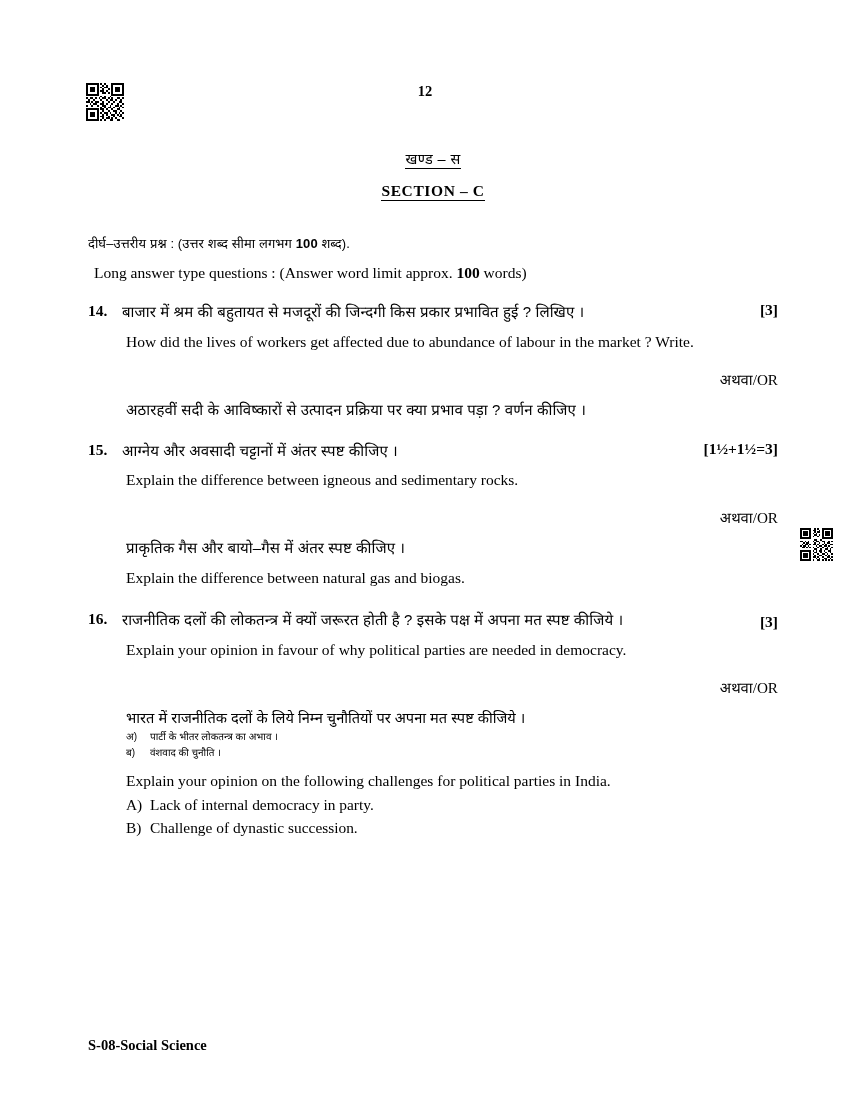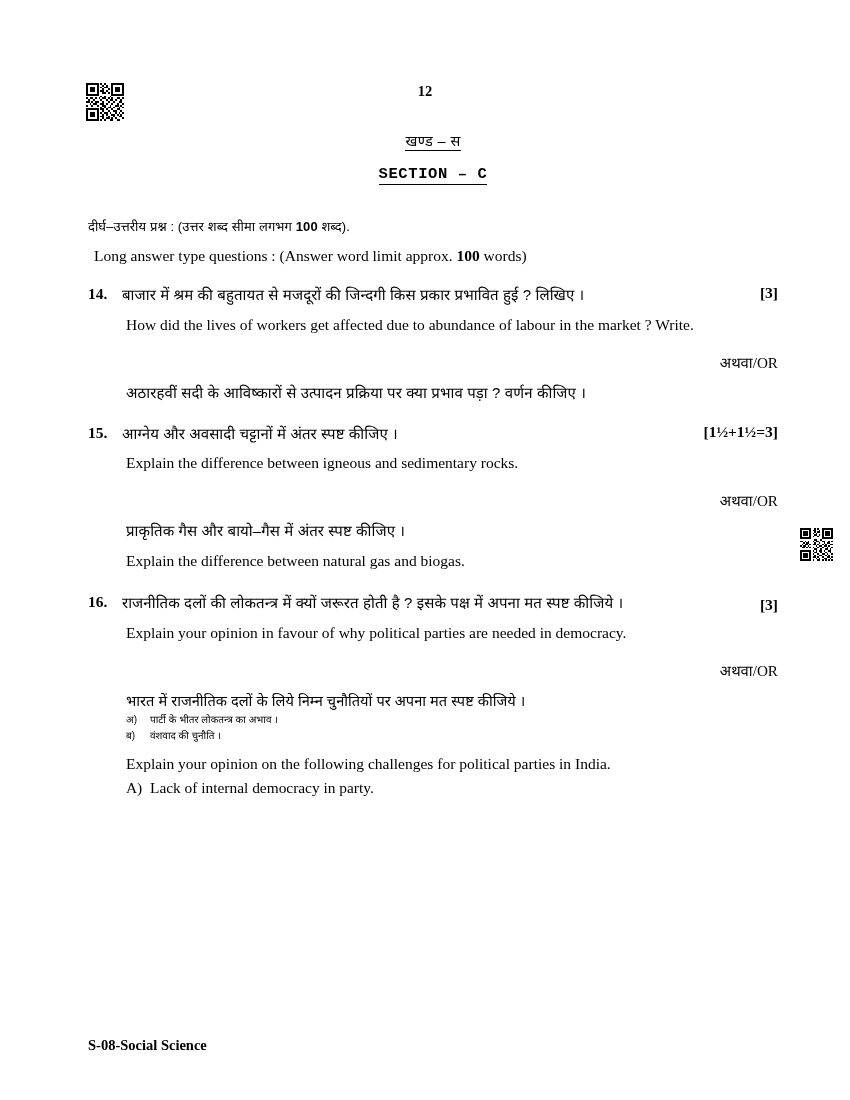--- a/index.html
+++ b/index.html
@@ -48,21 +48,21 @@
     width: 850px;
     text-align: center;
     font-size: 14.5px;
     font-weight: bold;
     font-family: "Liberation Serif", serif;
   }
 
   .content {
     position: absolute;
     left: 88px;
-    top: 130px;
+    top: 148px;
     width: 690px;
   }
 
   .center { text-align: center; }
 
   .section-hi {
     font-family: "Liberation Sans", sans-serif;
     font-size: 14.5px;
     letter-spacing: 0.4px;
   }
@@ -72,21 +72,20 @@
   }
   .section-en {
     margin-top: 14px;
     font-size: 15.5px;
     font-weight: bold;
     letter-spacing: 0.6px;
   }
   .section-en span.u {
     border-bottom: 1.4px solid #000;
     padding-bottom: 1px;
-    font-family: Liberation Mono, monospace;
   }
 
   .instr-hi {
     margin-top: 34px;
     font-family: "Liberation Sans", sans-serif;
     font-size: 13px;
     letter-spacing: 0.1px;
   }
   .instr-en {
     margin-top: 12px;
@@ -488,19 +487,22 @@
       <div class="sub-line indent">
         <span class="opt-label">अ)</span><span>पार्टी के भीतर लोकतन्त्र का अभाव ।</span>
       </div>
       <div class="sub-line indent">
         <span class="opt-label">ब)</span><span>वंशवाद की चुनौति ।</span>
       </div>
       <div class="en-tight indent" style="margin-top:8px">Explain your opinion on the following challenges for political parties in India.</div>
       <div class="sub-line-en indent">
         <span class="opt-label">A)</span><span>Lack of internal democracy in party.</span>
       </div>
+      <div class="sub-line-en indent">
+        <span class="opt-label">B)</span><span>Challenge of dynastic succession.</span>
+      </div>
     </div>
 
   </div>
 
   <div class="footer">S-08-Social Science</div>
 
 </div>
 
 </body></html>

